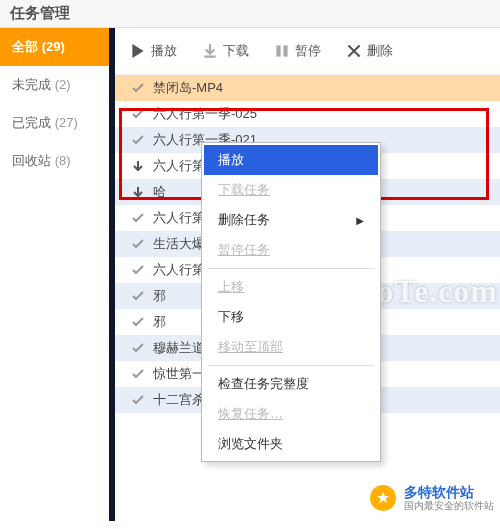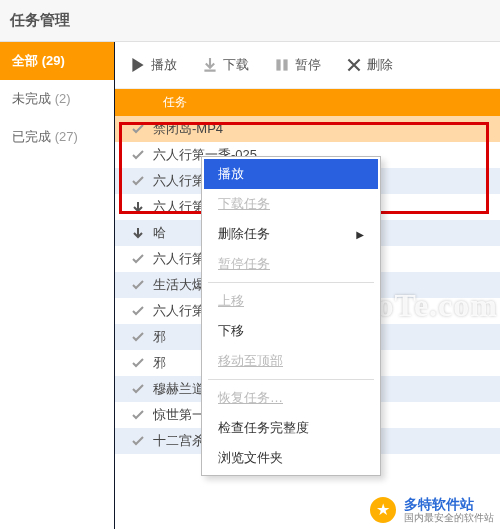--- a/index.html
+++ b/index.html
@@ -1,19 +1,19 @@
 <!DOCTYPE html>
 <html><head>
 <meta charset="utf-8">
 <style>
   * { box-sizing: border-box; margin: 0; padding: 0; }
   body { font-family: "Microsoft YaHei", SimSun, Arial, sans-serif; font-size: 13px; background: #fff; width: 500px; height: 529px; overflow: hidden; position: relative; }
-  .header { background: #f7f7f7; border-bottom: 1px solid #e0e0e0; padding: 11px 10px; font-size: 15px; font-weight: bold; color: #555; }
+  .header { background: #f7f7f7; border-bottom: 1px solid #e0e0e0; padding: 4px 10px; font-size: 15px; font-weight: bold; color: #555; }
   .layout { display: flex; height: calc(100% - 36px); }
-  .sidebar { width: 115px; background: #fff; border-right: 1px solid #0f172a; }
+  .sidebar { width: 115px; background: #fff; border-right: 6px solid #0f172a; }
   .sidebar-item { padding: 10px 12px; color: #666; cursor: pointer; font-size: 13px; }
   .sidebar-item.active { background: #ff9900; color: #fff; font-weight: bold; }
   .sidebar-item.active .count { color: #fff; }
   .count { color: #999; }
   .main { flex: 1; position: relative; }
   .toolbar { display: flex; align-items: center; padding: 8px 4px; border-bottom: 1px solid #eee; gap: 2px; }
   .tool-btn { display: flex; align-items: center; gap: 6px; padding: 6px 12px; color: #555; cursor: pointer; font-size: 13px; }
   .tool-icon { display: inline-flex; align-items: center; justify-content: center; width: 14px; height: 14px; }
   .tasks { position: relative; }
   .task-header { background: #ff9900; color: #fff; padding: 5px 8px 5px 48px; font-size: 12px; }
@@ -25,37 +25,38 @@
   .task-status svg { width: 14px; height: 14px; }
   .task-name { flex: 1; white-space: nowrap; overflow: hidden; text-overflow: ellipsis; }
   .red-box { position: absolute; top: 80px; left: 4px; width: 370px; height: 92px; border: 3px solid #d80000; pointer-events: none; z-index: 5; }
   .context-menu { position: absolute; top: 114px; left: 86px; width: 180px; background: #fff; border: 1px solid #bbb; box-shadow: 4px 4px 6px rgba(0,0,0,0.15); z-index: 10; padding: 2px; }
   .menu-item { padding: 6px 14px; font-size: 13px; color: #333; cursor: pointer; display: flex; justify-content: space-between; align-items: center; }
   .menu-item.highlight { background: #2860e0; color: #fff; }
   .menu-item.disabled { color: #bbb; cursor: default; text-decoration: underline; }
   .menu-sep { height: 1px; background: #ddd; margin: 3px 4px; }
   .submenu-arrow { font-size: 10px; }
   .watermark { position: absolute; top: 245px; left: 140px; font-family: Georgia, serif; font-size: 32px; font-weight: bold; color: rgba(255,255,255,0.85); text-shadow: 0 0 3px rgba(0,0,0,0.25); pointer-events: none; z-index: 6; letter-spacing: 1px; }
-  .site-badge { position: absolute; bottom: 4px; right: 6px; display: flex; align-items: center; gap: 6px; z-index: 20; }
+  .site-badge { position: absolute; bottom: 16px; right: 6px; display: flex; align-items: center; gap: 6px; z-index: 20; }
   .badge-icon { width: 30px; height: 30px; background: #ffb000; border-radius: 50%; border: 2px solid #fff; position: relative; }
   .badge-icon::before { content: "★"; position: absolute; top: 3px; left: 6px; color: #fff; font-size: 16px; }
   .badge-text { display: flex; flex-direction: column; line-height: 1.2; }
   .badge-title { color: #2a6ad6; font-weight: bold; font-size: 14px; }
   .badge-sub { color: #888; font-size: 10px; }
 </style>
 </head>
 <body>
 
 <div class="header">任务管理</div>
 
 <div class="layout">
   <div class="sidebar" id="sidebar">
       <div class="sidebar-item active"><span>全部 </span><span class="count">(29)</span></div>
       <div class="sidebar-item"><span>未完成 </span><span class="count">(2)</span></div>
       <div class="sidebar-item"><span>已完成 </span><span class="count">(27)</span></div>
+      <div class="sidebar-item"><span>回收站 </span><span class="count">(8)</span></div>
     </div>
   <div class="main">
     <div class="toolbar">
       <div class="tool-btn">
         <span class="tool-icon">
             <svg viewBox="0 0 10 10">
               <polygon points="1,0 9,5 1,10" fill="#555"></polygon>
             </svg>
           </span>
         <span>播放</span>
@@ -81,21 +82,20 @@
         <span class="tool-icon">
             <svg viewBox="0 0 10 10">
               <path d="M1 1l8 8M9 1l-8 8" stroke="#555" stroke-width="1.5"></path>
             </svg>
           </span>
         <span>删除</span>
       </div>
     </div>
 
     <div class="tasks">
-      <div class="task-header">任务</div>
       <div id="task-rows">
           <div class="task-row selected">
             <span class="task-status">
               <svg viewBox="0 0 14 14">
                 <path d="M2 7l3 3 7-7" stroke="#999" stroke-width="2" fill="none"></path>
               </svg>
             </span>
             <span class="task-name">禁闭岛-MP4</span>
           </div>
           <div class="task-row even">
@@ -217,25 +217,25 @@
         <div class="menu-item disabled">
           <span>上移</span>
         </div>
         <div class="menu-item">
           <span>下移</span>
         </div>
         <div class="menu-item disabled">
           <span>移动至顶部</span>
         </div>
         <div class="menu-sep"></div>
+        <div class="menu-item">
+          <span>检查任务完整度</span>
+        </div>
         <div class="menu-item disabled">
           <span>恢复任务…</span>
-        </div>
-        <div class="menu-item">
-          <span>检查任务完整度</span>
         </div>
         <div class="menu-item">
           <span>浏览文件夹</span>
         </div>
       </div>
 
     <div class="watermark">www.DuoTe.com</div>
   </div>
 </div>
 

